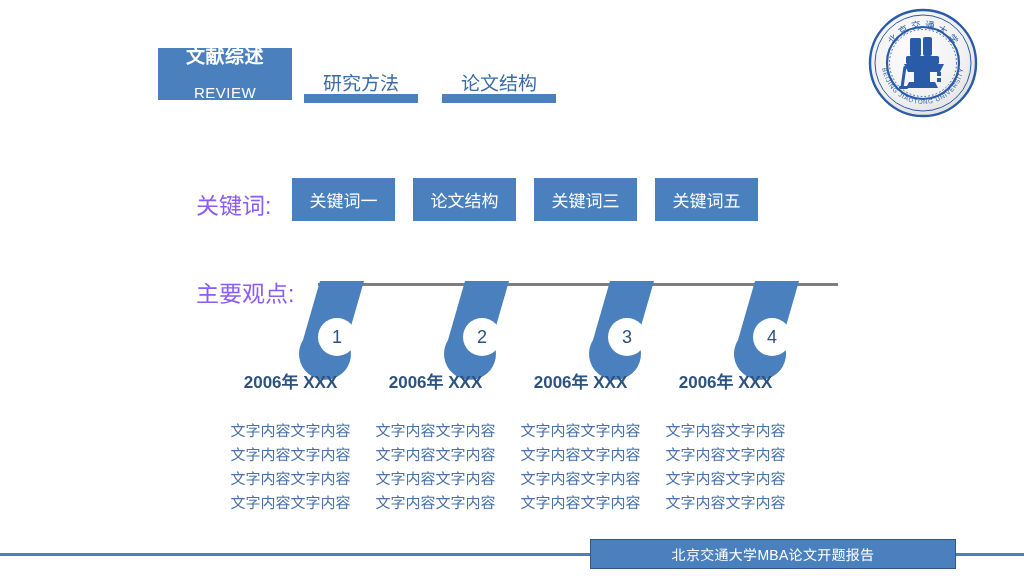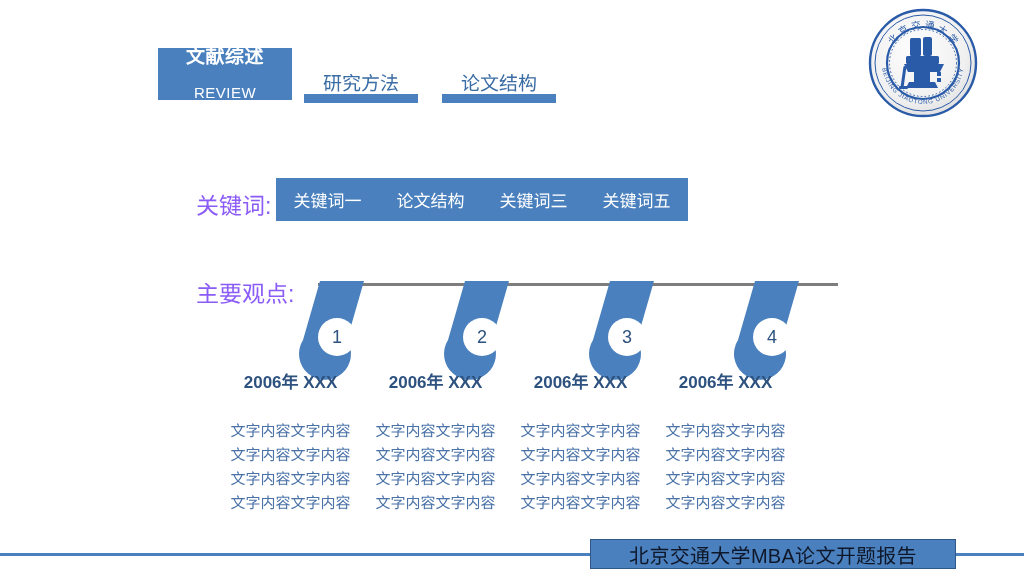--- a/index.html
+++ b/index.html
@@ -85,24 +85,24 @@
     font-weight: normal;
     color: #8b5cf6;
     white-space: nowrap;
   }
   #kw-label { left: 196px; top: 187px; }
   #mp-label { left: 196px; top: 275px; }
 
   
   .keywords {
     position: absolute;
-    left: 276px;
+    left: 292px;
     top: 178px;
     display: flex;
-    gap: 0;
+    gap: 18px;
   }
   .kw-box {
     width: 103px;
     height: 43px;
     background: #4a80bd;
     color: #ffffff;
     font-size: 17px;
     display: flex;
     align-items: center;
     justify-content: center;
@@ -170,22 +170,22 @@
     width: 366px;
     height: 30px;
     background: #4a80bd;
     border: 1px solid #2f5788;
     box-sizing: border-box;
     display: flex;
     align-items: center;
     justify-content: center;
   }
   .footer-text {
-    color: #0f172a;
-    font-size: 20px;
+    color: #ffffff;
+    font-size: 14px;
     letter-spacing: 0.3px;
     white-space: nowrap;
   }
 
   
   .logo {
     position: absolute;
     left: 866px;
     top: 6px;
     width: 114px;

